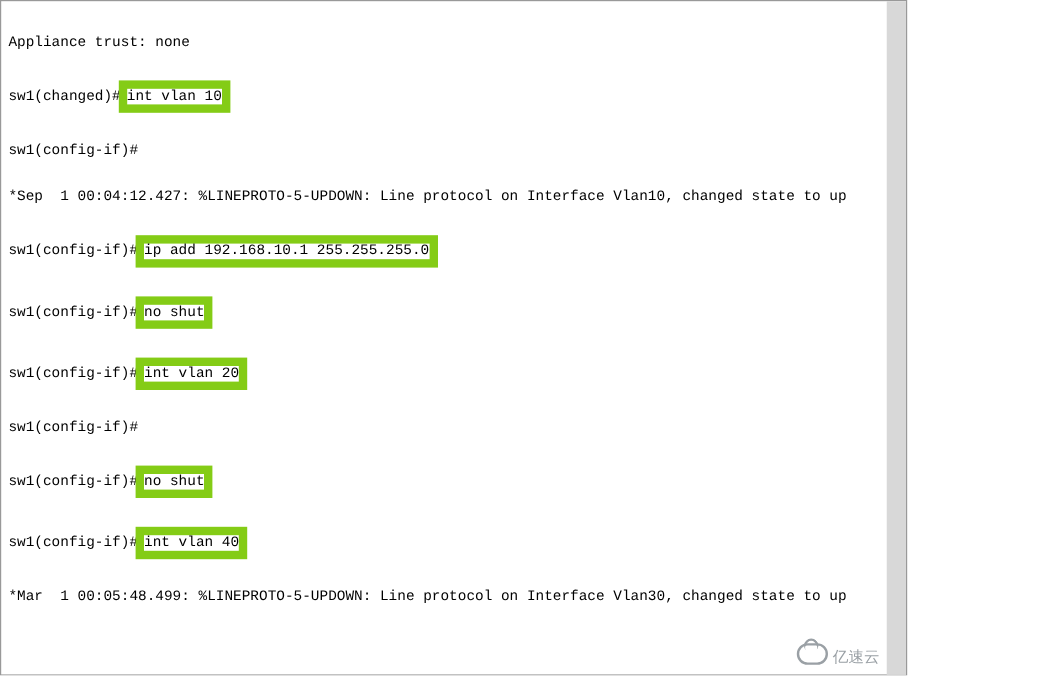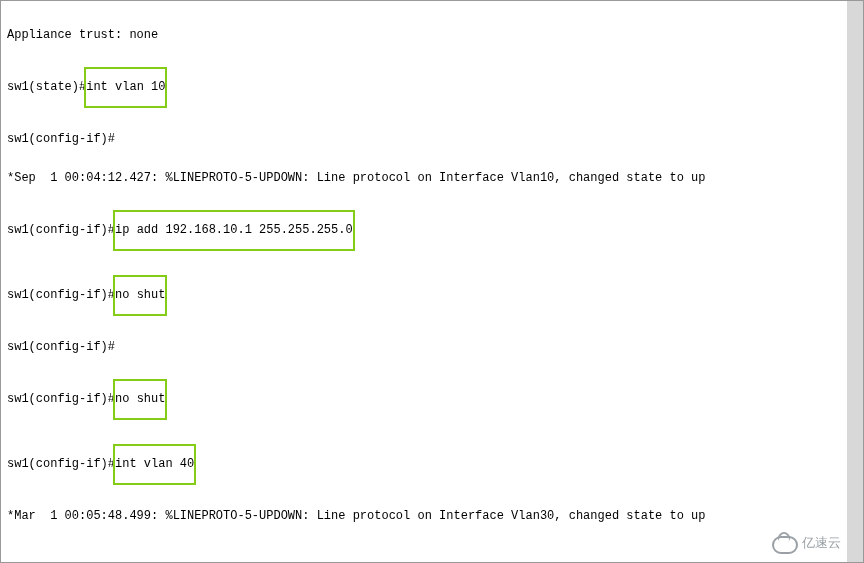--- a/index.html
+++ b/index.html
@@ -1,40 +1,41 @@
 <!DOCTYPE html>
 <html><head>
 <meta charset="utf-8">
 <style>
   html,body{margin:0;padding:0;background:#fff;font-family:"Courier New",monospace;font-size:12px;line-height:13px;color:#000;overflow:hidden}
-  .viewport{position:relative;width:864px;height:563px;border:1px solid #999;box-sizing:border-box;overflow:auto}
+  .viewport{position:relative;width:756px;height:563px;border:1px solid #999;box-sizing:border-box;overflow:auto}
   .term{position:relative;padding:2px 6px;white-space:pre;letter-spacing:0}
   .line{display:block}
-  .hl{border:2px solid #84cc16;padding:12px 0;margin:-1px -2px;display:inline-block}
+  .hl{border:7px solid #84cc16;padding:0 0;margin:-1px -2px;display:inline-block}
   .scroll-track{position:absolute;right:0;top:0;width:16px;height:100%;background:#f1f1f1}
   .scroll-thumb{position:absolute;right:0;top:0;width:16px;height:100%;background:#d8d8d8}
-  .watermark{position:absolute;right:22px;bottom:8px;color:#9aa0a5;font-family:Arial,sans-serif;font-size:13px;display:flex;align-items:flex-start;gap:4px}
+  .watermark{position:absolute;right:22px;bottom:8px;color:#9aa0a5;font-family:Arial,sans-serif;font-size:13px;display:flex;align-items:flex-end;gap:4px}
   .watermark .cloud{width:22px;height:14px;border:2px solid #9aa0a5;border-radius:10px;position:relative}
   .watermark .cloud:before{content:"";position:absolute;left:4px;top:-6px;width:10px;height:10px;border:2px solid #9aa0a5;border-radius:50%;border-bottom:none;border-right:none;transform:rotate(45deg)}
 </style>
 </head>
 <body>
 
 <div class="viewport">
   <div class="scroll-track">
     <div class="scroll-thumb"></div>
   </div>
 
   <div class="term">
     <span class="line">Appliance trust: none</span>
-    <span class="line"><span>sw1(state)#</span><span class="hl">int vlan 10</span></span>
+    <span class="line"><span>sw1(changed)#</span><span class="hl">int vlan 10</span></span>
     <span class="line">sw1(config-if)#</span>
     <span class="line">*Sep  1 00:04:12.427: %LINEPROTO-5-UPDOWN: Line protocol on Interface Vlan10, changed state to up</span>
     <span class="line"><span>sw1(config-if)#</span><span class="hl">ip add 192.168.10.1 255.255.255.0</span></span>
     <span class="line"><span>sw1(config-if)#</span><span class="hl">no shut</span></span>
+    <span class="line"><span>sw1(config-if)#</span><span class="hl">int vlan 20</span></span>
     <span class="line">sw1(config-if)#</span>
     <span class="line"><span>sw1(config-if)#</span><span class="hl">no shut</span></span>
     <span class="line"><span>sw1(config-if)#</span><span class="hl">int vlan 40</span></span>
     <span class="line">*Mar  1 00:05:48.499: %LINEPROTO-5-UPDOWN: Line protocol on Interface Vlan30, changed state to up</span>
     
     
     
     
     
     

